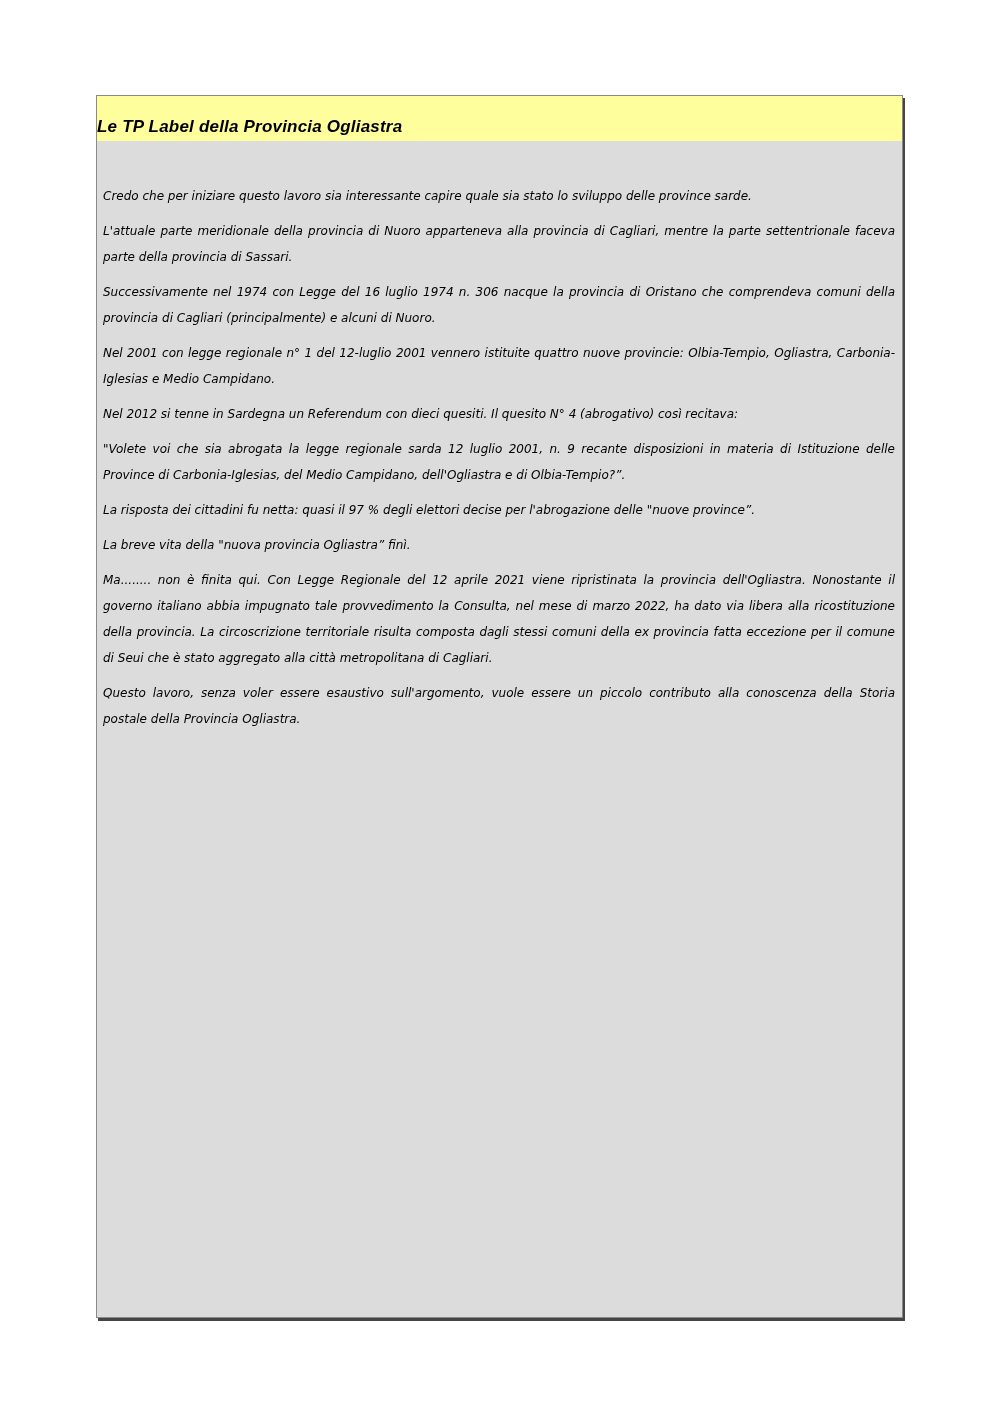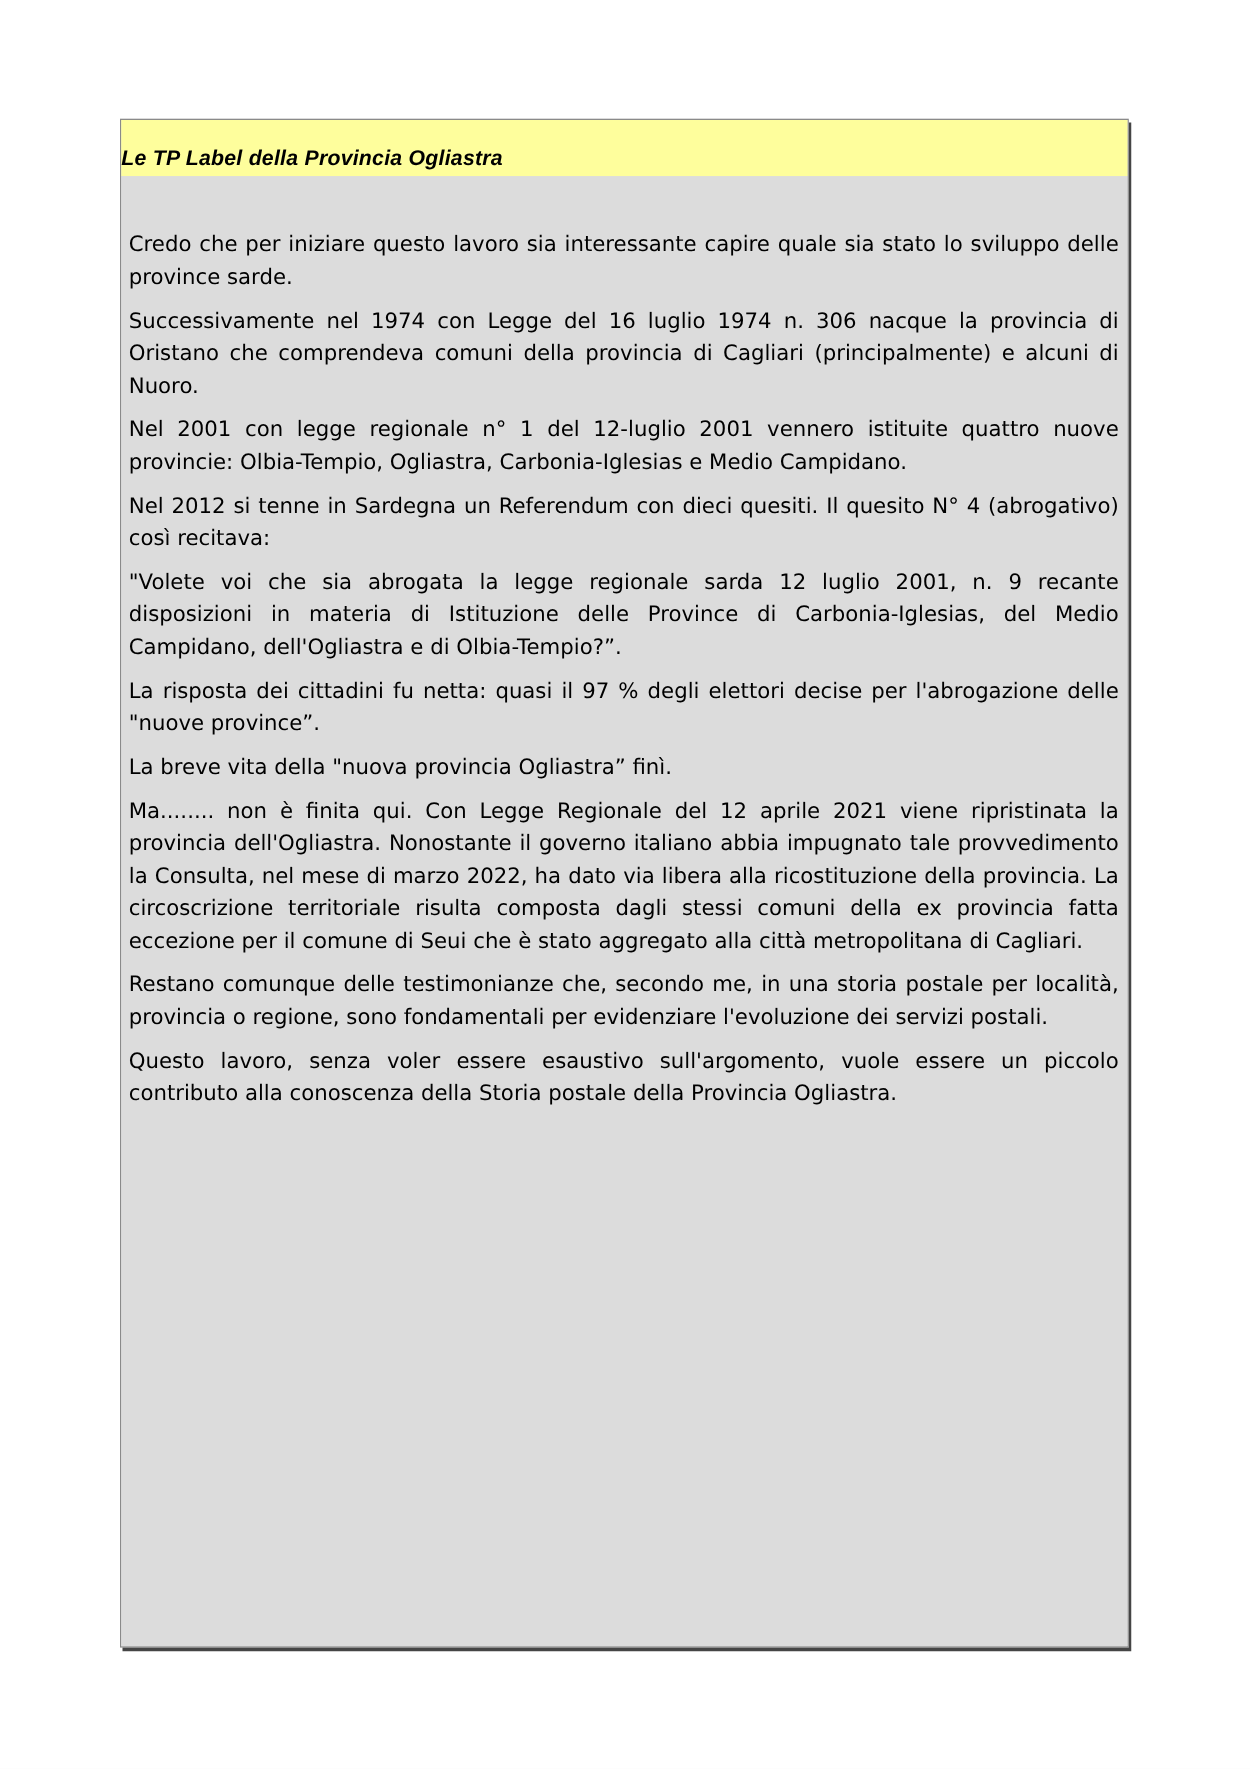--- a/index.html
+++ b/index.html
@@ -46,38 +46,39 @@
   }
   .content {
     background: #dcdcdc;
     flex: 1 1 auto;
     padding: 42px 7px 0 6px;
     overflow: hidden;
   }
   .content p {
     margin: 0 0 9px 0;
     font-family: "DejaVu Sans", sans-serif;
-    font-size: 17px;
+    font-style: italic;
+    font-size: 12px;
     line-height: 26px;
     text-align: justify;
     color: #000000;
   }
 </style>
 </head>
 <body>
 
 <div class="doc-frame">
   <div class="banner">
     <div class="doc-title">Le TP Label della Provincia Ogliastra</div>
   </div>
   <div class="content">
     <p>Credo che per iniziare questo lavoro sia interessante capire quale sia stato lo sviluppo delle province sarde.</p>
+    <p>L'attuale parte meridionale della provincia di Nuoro apparteneva alla provincia di Cagliari, mentre la parte settentrionale faceva parte della provincia di Sassari.</p>
     <p>Successivamente nel 1974 con Legge del 16 luglio 1974 n. 306 nacque la provincia di Oristano che comprendeva comuni della provincia di Cagliari (principalmente) e alcuni di Nuoro.</p>
     <p>Nel 2001 con legge regionale n° 1 del 12-luglio 2001 vennero istituite  quattro nuove provincie: Olbia-Tempio, Ogliastra, Carbonia-Iglesias e Medio Campidano.</p>
     <p>Nel 2012 si tenne in Sardegna un Referendum con dieci quesiti. Il quesito N° 4 (abrogativo) così recitava:</p>
     <p>"Volete voi che sia abrogata la legge regionale sarda 12 luglio 2001, n. 9 recante disposizioni in materia di Istituzione delle Province di Carbonia-Iglesias, del Medio Campidano, dell'Ogliastra e di Olbia-Tempio?”.</p>
     <p>La risposta dei cittadini fu netta: quasi il 97 % degli elettori decise per l'abrogazione delle "nuove province”.</p>
     <p>La breve vita della "nuova provincia Ogliastra” finì.</p>
     <p>Ma........ non è finita qui. Con Legge Regionale del 12 aprile 2021 viene ripristinata la provincia dell'Ogliastra. Nonostante il governo italiano abbia impugnato tale provvedimento la Consulta, nel mese di marzo 2022, ha dato via libera alla ricostituzione della provincia. La circoscrizione territoriale risulta composta dagli stessi comuni della ex provincia fatta eccezione per il comune di Seui che è stato aggregato alla città metropolitana di Cagliari.</p>
-    <p>Restano comunque delle testimonianze che, secondo me, in una storia postale per località, provincia o regione, sono fondamentali per evidenziare l'evoluzione dei servizi postali.</p>
     <p>Questo lavoro, senza voler essere esaustivo sull'argomento, vuole essere un piccolo contributo alla conoscenza della Storia postale della Provincia Ogliastra.</p>
   </div>
 </div>
 
 </body></html>

